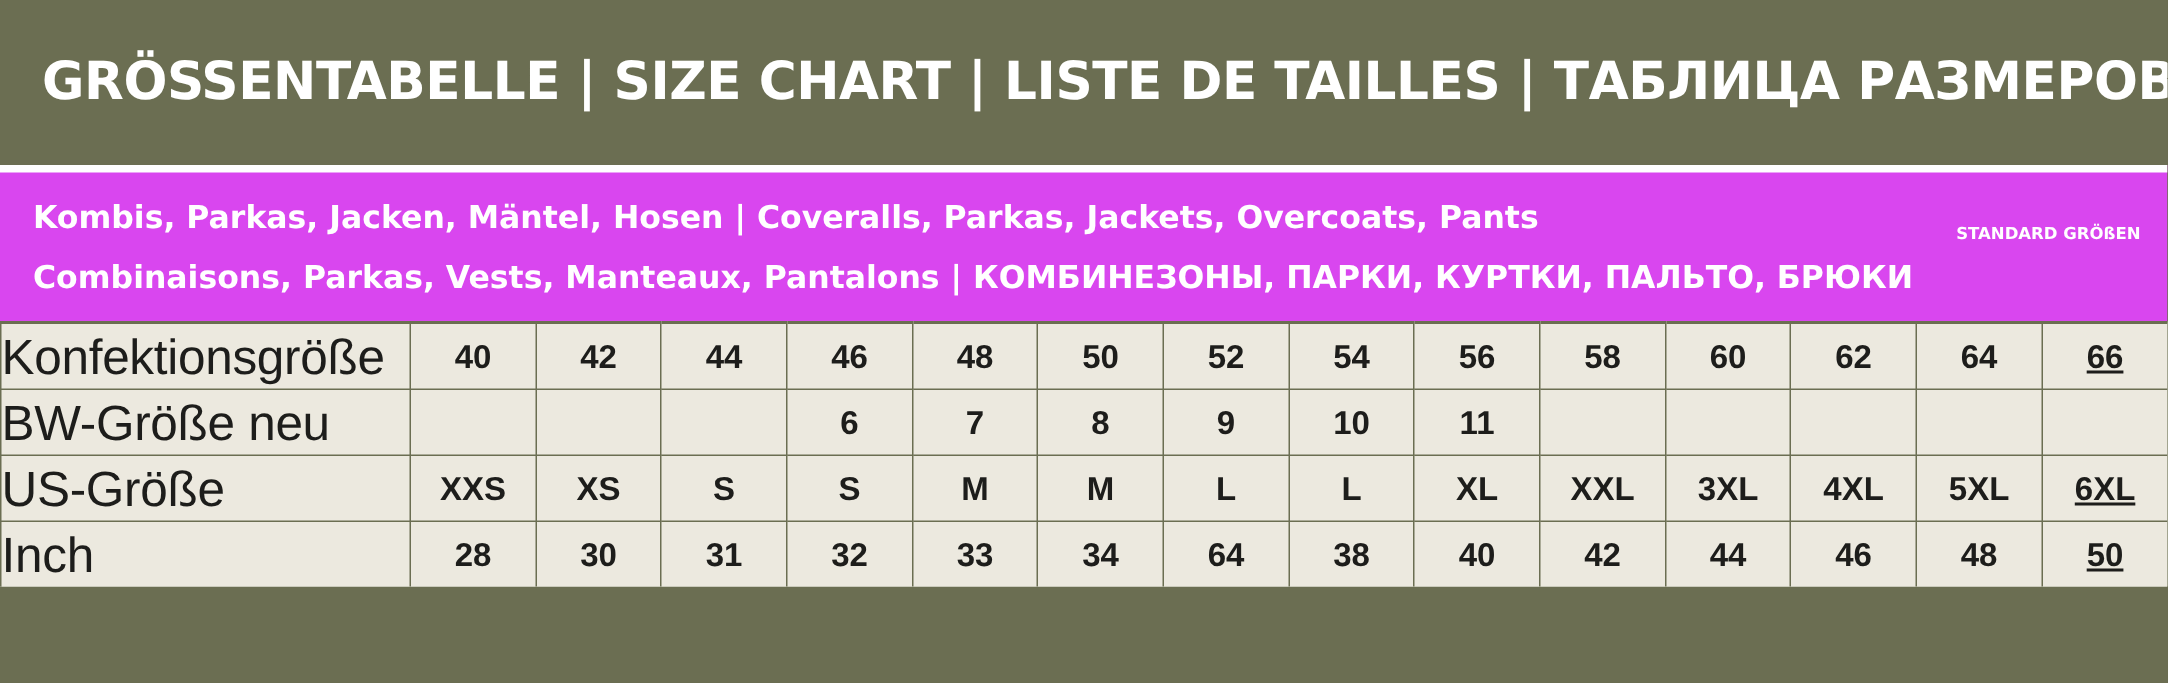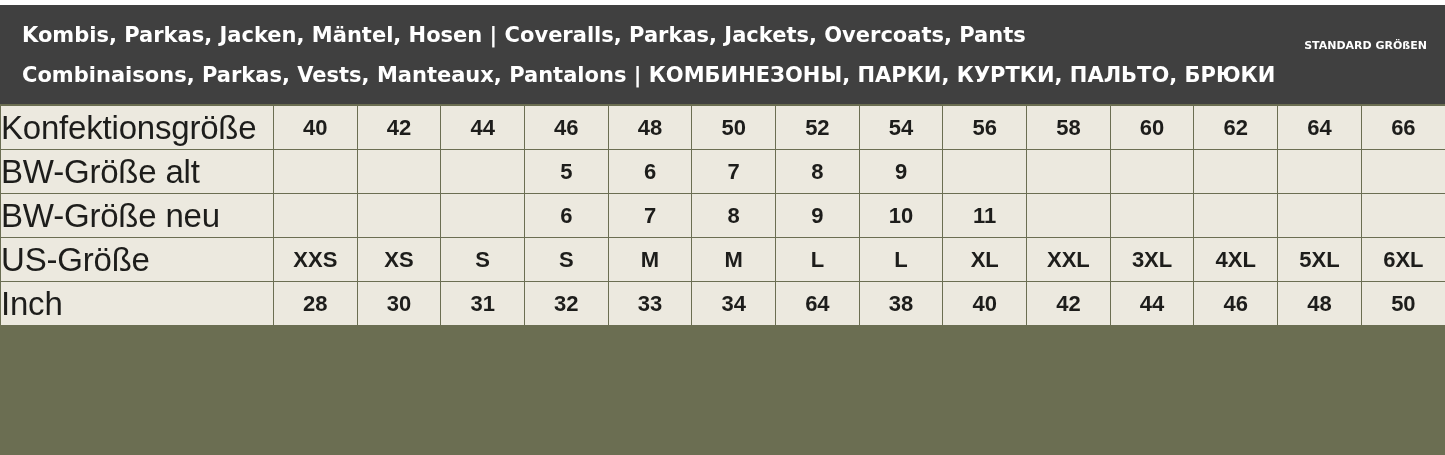--- a/index.html
+++ b/index.html
@@ -34,21 +34,21 @@
     font-weight: bold;
     font-size: 35px;
     letter-spacing: -0.3px;
     white-space: nowrap;
     transform: scaleX(0.985);
     transform-origin: left center;
   }
   
   .subtitle-band {
     height: 104px;
-    background: #404040;
+    background: #d946ef;
     border-top: 5px solid #ffffff;
     box-sizing: border-box;
     position: relative;
     display: flex;
     align-items: center;
   }
   .subtitle-lines {
     padding-left: 22px;
     color: #ffffff;
     font-family: "DejaVu Sans", sans-serif;
@@ -92,29 +92,32 @@
     font-size: 33px;
     font-weight: 400;
     letter-spacing: -0.2px;
     border-left: none;
   }
   td.val {
     text-align: center;
     font-size: 22px;
     font-weight: bold;
   }
-  td.val.last { border-right: none; }
+  td.val.last { border-right: none; text-decoration: underline; }
   tr.first-row td { border-top: 2px solid #6b6e52; }
   tr.last-row td { border-bottom: none; }
 </style>
 </head>
 <body>
 
 <div class="sheet">
 
+  <div class="header-band">
+    <div class="header-title">GRÖSSENTABELLE | SIZE CHART | LISTE DE TAILLES | ТАБЛИЦА РАЗМЕРОВ</div>
+  </div>
 
   <div class="subtitle-band">
     <div class="subtitle-lines">
       <div class="line1">Kombis, Parkas, Jacken, Mäntel, Hosen | Coveralls, Parkas, Jackets, Overcoats, Pants</div>
       <div class="line2">Combinaisons, Parkas, Vests, Manteaux, Pantalons | КОМБИНЕЗОНЫ, ПАРКИ, КУРТКИ, ПАЛЬТО, БРЮКИ</div>
     </div>
     <div class="standard-box">
       <div>STANDARD GRÖßEN</div>
     </div>
   </div>
@@ -133,37 +136,20 @@
         <td class="val">52</td>
         <td class="val">54</td>
         <td class="val">56</td>
         <td class="val">58</td>
         <td class="val">60</td>
         <td class="val">62</td>
         <td class="val">64</td>
         <td class="val last">66</td>
       </tr>
 
-      <tr>
-        <td class="rowlabel">BW-Größe alt</td>
-        <td class="val"></td>
-        <td class="val"></td>
-        <td class="val"></td>
-        <td class="val">5</td>
-        <td class="val">6</td>
-        <td class="val">7</td>
-        <td class="val">8</td>
-        <td class="val">9</td>
-        <td class="val"></td>
-        <td class="val"></td>
-        <td class="val"></td>
-        <td class="val"></td>
-        <td class="val"></td>
-        <td class="val last"></td>
-      </tr>
 
       <tr>
         <td class="rowlabel">BW-Größe neu</td>
         <td class="val"></td>
         <td class="val"></td>
         <td class="val"></td>
         <td class="val">6</td>
         <td class="val">7</td>
         <td class="val">8</td>
         <td class="val">9</td>

